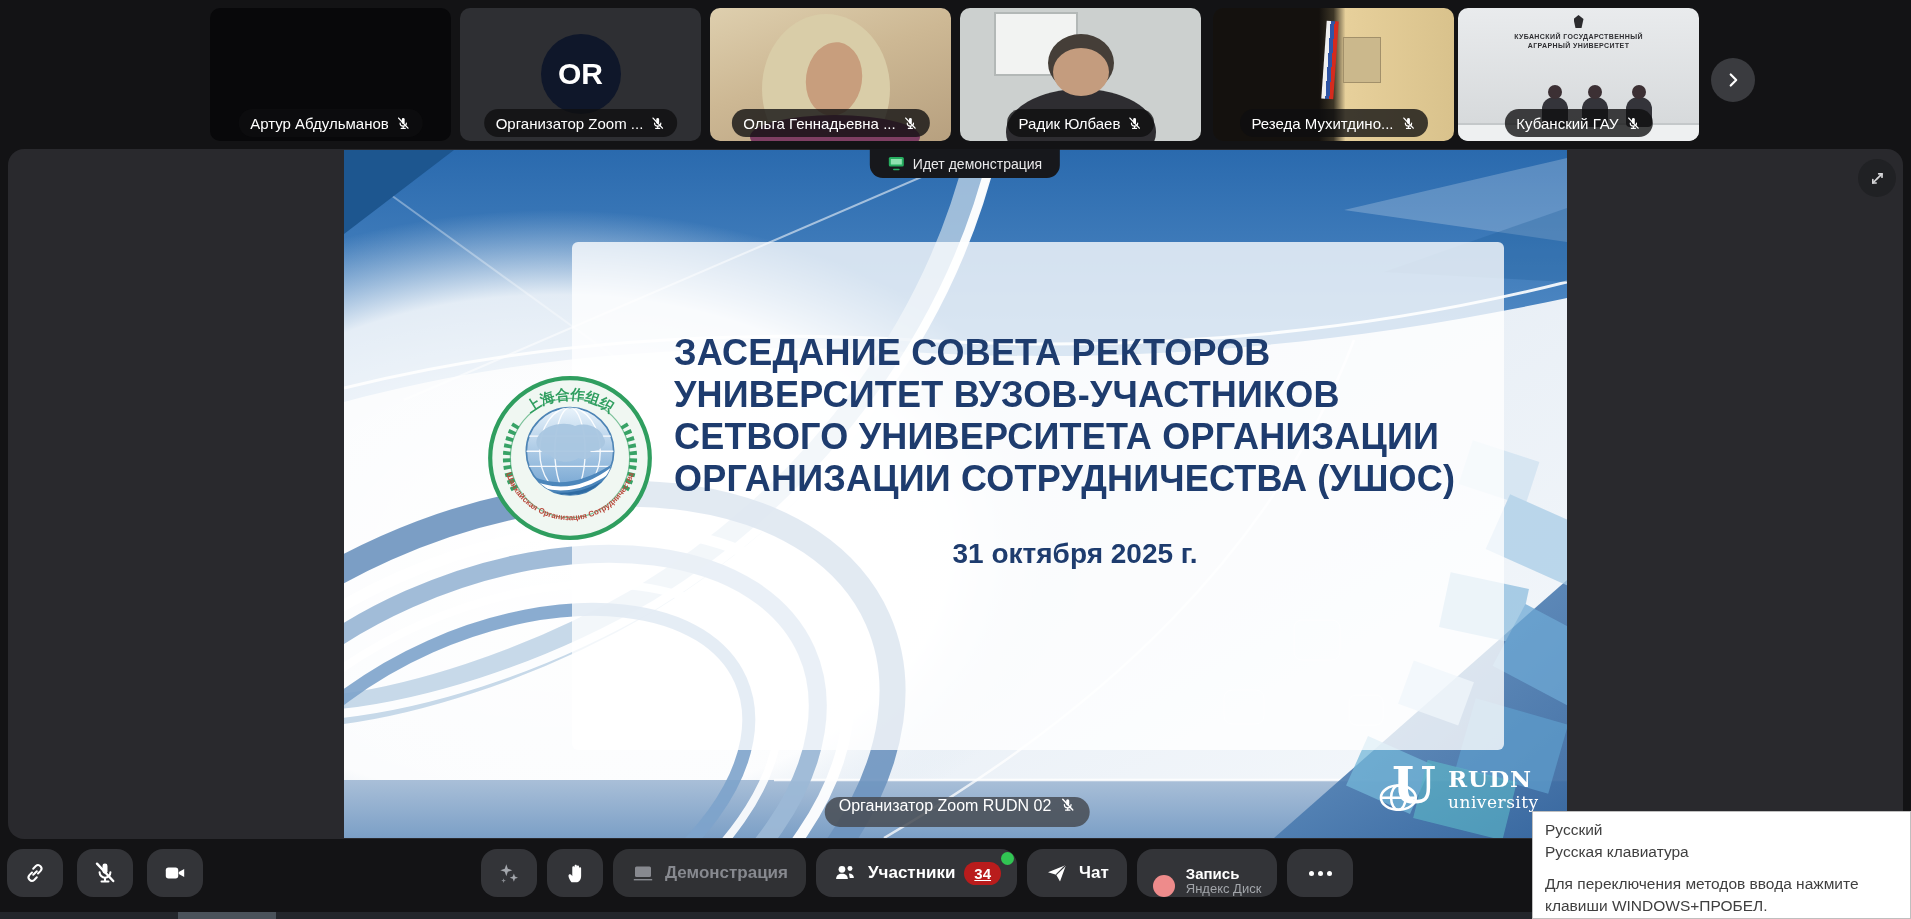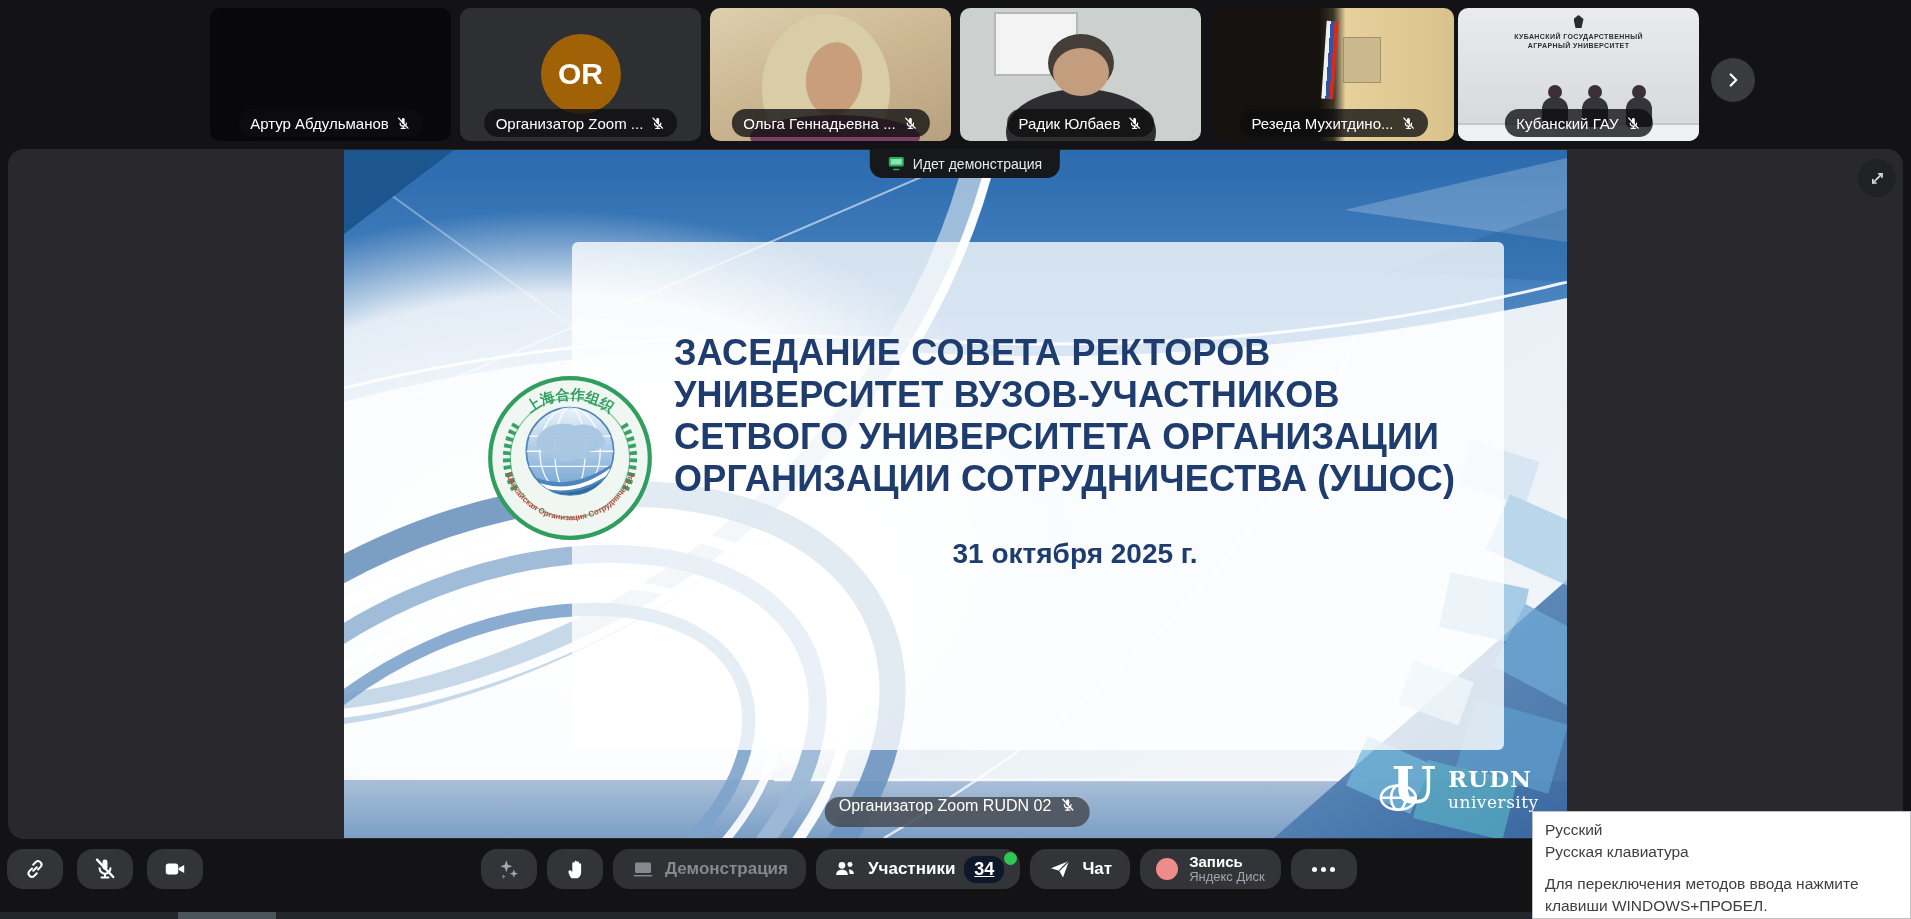--- a/index.html
+++ b/index.html
@@ -8,21 +8,21 @@
 
   
   .tile{position:absolute;top:8px;width:241px;height:133px;border-radius:10px;overflow:hidden;background:#222;}
   .tile .namepill{position:absolute;left:50%;transform:translateX(-50%);bottom:4px;height:28px;
     display:flex;align-items:center;gap:7px;padding:0 12px;border-radius:14px;
     background:rgba(14,14,16,.78);color:#fff;font-size:15px;white-space:nowrap;max-width:226px;}
   .micoff{display:inline-flex;flex:0 0 auto;}
   .t-artur{background:#08080a;}
   .t-org{background:#2e2f33;}
   .avatar{position:absolute;left:50%;top:66px;transform:translate(-50%,-50%);width:80px;height:80px;border-radius:50%;
-    background:#a16207;color:#fff;font-size:30px;font-weight:700;display:flex;align-items:center;justify-content:center;}
+    background:#0f172a;color:#fff;font-size:30px;font-weight:700;display:flex;align-items:center;justify-content:center;}
   .t-olga{background:linear-gradient(160deg,#decfae 0%,#cdb894 45%,#b7a07f 100%);}
   .t-olga .hair{position:absolute;left:52px;top:6px;width:128px;height:150px;border-radius:50%;background:#d9cda8;}
   .t-olga .face{position:absolute;left:96px;top:34px;width:56px;height:74px;border-radius:50%;background:#c89e7d;transform:rotate(8deg);}
   .t-olga .shoulder{position:absolute;left:40px;bottom:-18px;width:170px;height:44px;border-radius:50%;background:#7e3f63;}
   .t-radik{background:#ccd0cf;}
   .t-radik .board{position:absolute;left:34px;top:4px;width:80px;height:60px;background:#f2f3f2;border:2px solid #b3b8b7;}
   .t-radik .chair{position:absolute;left:46px;bottom:-34px;width:150px;height:86px;border-radius:50%;background:#2e2d31;}
   .t-radik .head{position:absolute;left:88px;top:26px;width:66px;height:58px;border-radius:50%;background:#453e38;}
   .t-radik .face{position:absolute;left:93px;top:40px;width:56px;height:48px;border-radius:50%;background:#c49c7e;}
   .t-rezeda{background:linear-gradient(90deg,#14110e 0%,#14110e 44%,#3c3526 50%,#e7d09b 55%,#d9c28c 100%);}
@@ -57,32 +57,32 @@
   .hostpill{position:absolute;left:957px;top:797px;transform:translateX(-50%);height:30px;z-index:6;
     display:flex;gap:8px;padding:0 14px;border-radius:15px;
     background:rgba(73,79,87,.88);color:#fff;font-size:16px;white-space:nowrap;}
   .sharebadge{position:absolute;left:965px;top:149px;transform:translateX(-50%);height:29px;z-index:6;
     display:flex;align-items:center;gap:8px;padding:0 18px;border-radius:0 0 13px 13px;
     background:#17181c;color:#e9e9ea;font-size:14px;white-space:nowrap;}
   .expandbtn{position:absolute;left:1858px;top:159px;width:38px;height:38px;border-radius:50%;
     background:#202124;display:flex;align-items:center;justify-content:center;border:none;cursor:pointer;z-index:6;}
 
   
-  .tb{height:40px;border-radius:16px;background:#333438;color:#fff;border:none;cursor:pointer;
+  .tb{height:48px;border-radius:16px;background:#333438;color:#fff;border:none;cursor:pointer;
     display:flex;align-items:center;justify-content:center;font-family:inherit;font-size:17px;font-weight:600;}
   .tb.iconic{width:56px;}
   .leftbar{position:absolute;left:7px;top:849px;display:flex;gap:14px;}
   .centerbar{position:absolute;left:481px;top:849px;display:flex;gap:10px;}
   .tb.disabled{color:#87898f;background:#303134;cursor:default;}
   .tb .lbl{margin-left:10px;}
   .tb.participants{position:relative;padding:0 16px;}
-  .countpill{margin-left:9px;background:#0f172a;border-radius:12px;padding:3px 10px;font-size:18px;font-weight:700;text-decoration:underline;}
+  .countpill{margin-left:9px;background:#b91c1c;border-radius:12px;padding:3px 10px;font-size:15px;font-weight:700;text-decoration:underline;}
   .greendot{position:absolute;top:3px;right:3px;width:13px;height:13px;border-radius:50%;background:#31c553;}
   .tb.chat{padding:0 18px;}
-  .tb.record{padding:0 16px;gap:11px;}
+  .tb.record{padding:0 16px;gap:11px;align-items:flex-end;}
   .recdot{width:22px;height:22px;border-radius:50%;background:#ee8b8b;}
   .rectext{text-align:left;line-height:1.15;}
   .rectext .a{font-size:15px;font-weight:700;}
   .rectext .b{font-size:13px;font-weight:400;color:#a2a5aa;}
   .tb.more{width:66px;gap:4px;}
   .tb.more i{width:5px;height:5px;border-radius:50%;background:#fff;}
   .tb.demo{padding:0 18px;}
 
   .bottomstrip{position:absolute;left:0;top:912px;width:1911px;height:7px;background:#23262b;}
   .bottomstrip .seg{position:absolute;left:178px;top:0;width:98px;height:7px;background:#4a525a;}

